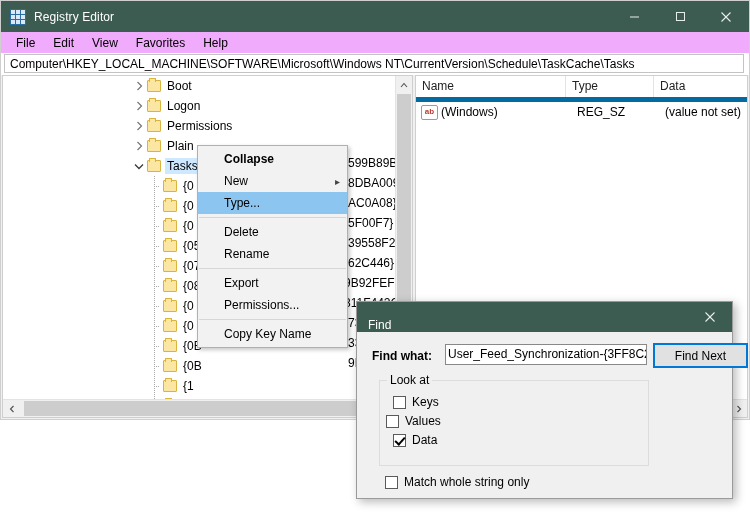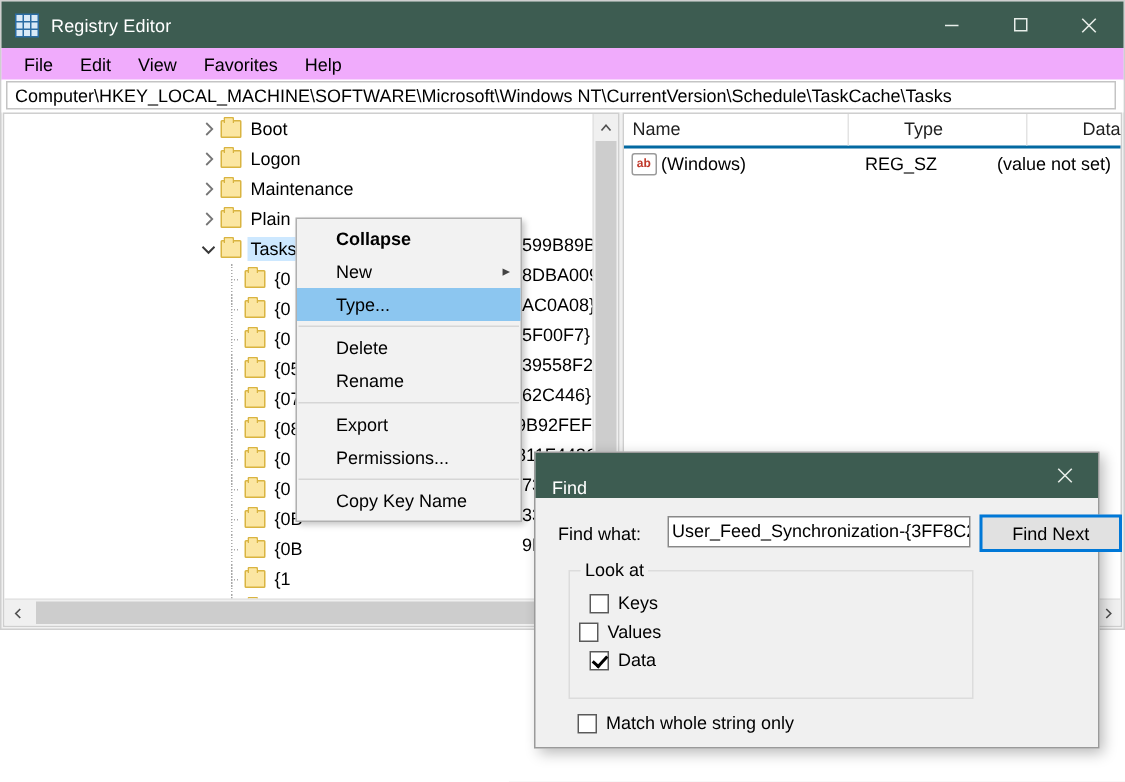--- a/index.html
+++ b/index.html
@@ -75,21 +75,21 @@
   .vsb{position:absolute;right:0;top:0;width:16px;bottom:17px;background:#f0f0f0;border-left:1px solid #e3e3e3;}
   .vsb .arrow{height:17px;display:flex;align-items:center;justify-content:center;color:#606060;font-size:9px;}
   .vsb .thumb{position:absolute;left:1px;right:1px;background:#cdcdcd;}
   
   .hsb{position:absolute;left:0;right:0;bottom:0;height:17px;background:#f0f0f0;border-top:1px solid #e3e3e3;display:flex;align-items:center;}
   .hsb .arrow{width:17px;height:17px;display:flex;align-items:center;justify-content:center;color:#606060;font-size:9px;flex:0 0 17px;}
   .hsb .track{flex:1;height:17px;position:relative;}
   .hsb .thumb{position:absolute;top:1px;bottom:1px;background:#cdcdcd;}
 
   
-  .lvhead{display:flex;height:21px;border-bottom:2px solid #0369a1;background:#fff;gap:31px;}
+  .lvhead{display:flex;height:21px;border-bottom:5px solid #0369a1;background:#fff;}
   .lvhead div{font-size:12px;padding:3px 0 0 6px;box-sizing:border-box;border-right:1px solid #e3e3e3;color:#222;}
   .lvrow{display:flex;height:20px;align-items:center;}
   .lvcell{font-size:12px;padding-left:6px;box-sizing:border-box;white-space:nowrap;overflow:hidden;}
   .abicon{
     width:15px;height:13px;margin-left:5px;margin-right:3px;flex:0 0 15px;
     border:1px solid #9b9b9b;background:#fff;border-radius:2px;
     font-size:8px;line-height:11px;text-align:center;color:#c0392b;font-weight:bold;
     font-family:"Liberation Sans",sans-serif;
   }
 
@@ -212,21 +212,21 @@
           <span class="folder"></span>
           <span class="tlabel">Logon</span>
         </div>
         <div class="trow" style="padding-left:128px;">
           <span class="chev">
               <svg width="7" height="10" viewBox="0 0 7 10">
                 <polyline points="1.5,1 5.5,5 1.5,9" fill="none" stroke="#767676" stroke-width="1.2"></polyline>
               </svg>
             </span>
           <span class="folder"></span>
-          <span class="tlabel">Maintenance</span>
+          <span class="tlabel">Permissions</span>
         </div>
         <div class="trow" style="padding-left:128px;">
           <span class="chev">
               <svg width="7" height="10" viewBox="0 0 7 10">
                 <polyline points="1.5,1 5.5,5 1.5,9" fill="none" stroke="#767676" stroke-width="1.2"></polyline>
               </svg>
             </span>
           <span class="folder"></span>
           <span class="tlabel">Plain</span>
         </div>
@@ -425,21 +425,21 @@
     <div class="dtitle">
       <span>Find</span>
       <div class="dclose">
         <svg width="12" height="12" viewBox="0 0 12 12">
             <line x1="1.5" y1="1.5" x2="10.5" y2="10.5" stroke="#e8eeea" stroke-width="1.1"></line>
             <line x1="10.5" y1="1.5" x2="1.5" y2="10.5" stroke="#e8eeea" stroke-width="1.1"></line>
           </svg>
       </div>
     </div>
     <div class="fbody">
-      <div class="flabel" style="left:15px;top:17px;">Find what:</div>
+      <div class="flabel" style="left:15px;top:17px;font-weight:bold;">Find what:</div>
       <div class="finput" style="left:88px;top:12px;width:202px;">User_Feed_Synchronization-{3FF8C2EB-270B</div>
 
       <div class="fgroup" style="left:22px;top:48px;width:268px;height:84px;"></div>
       <div class="fgroup-title" style="left:30px;top:41px;">Look at</div>
 
       <div class="cbrow" style="left:36px;top:63px;">
         <span class="cbox"></span>
         <span>Keys</span>
       </div>
       <div class="cbrow" style="left:29px;top:82px;">

